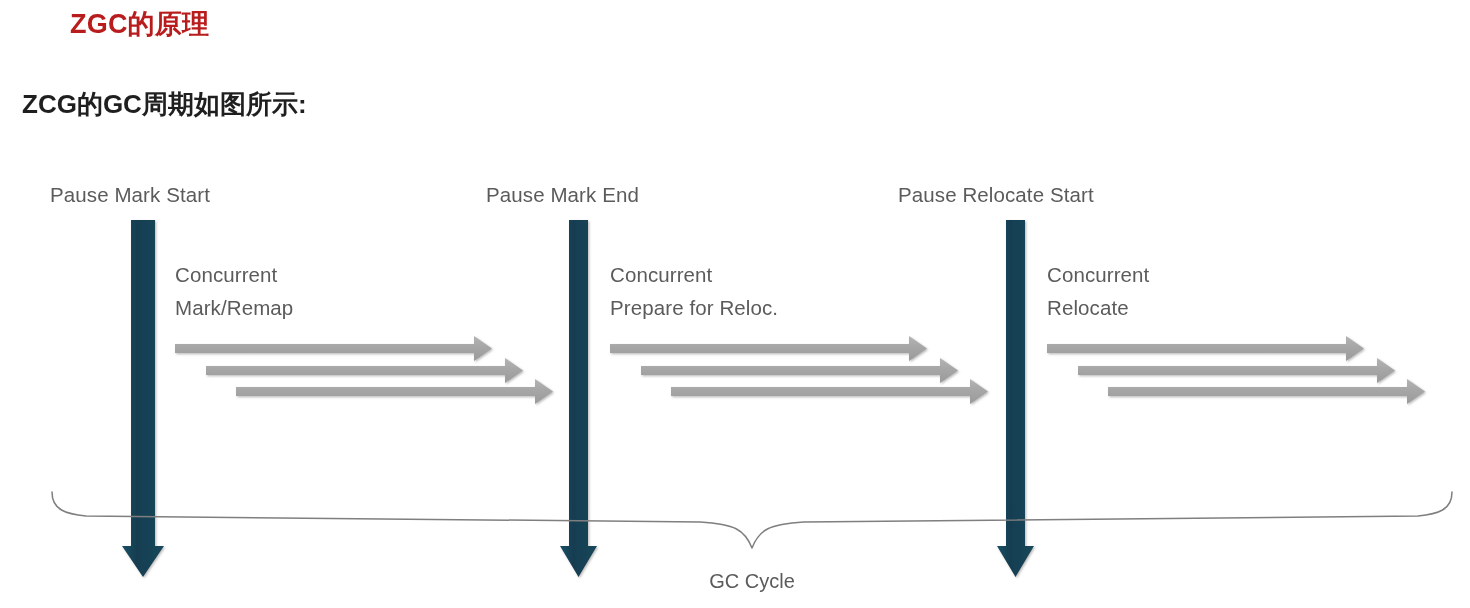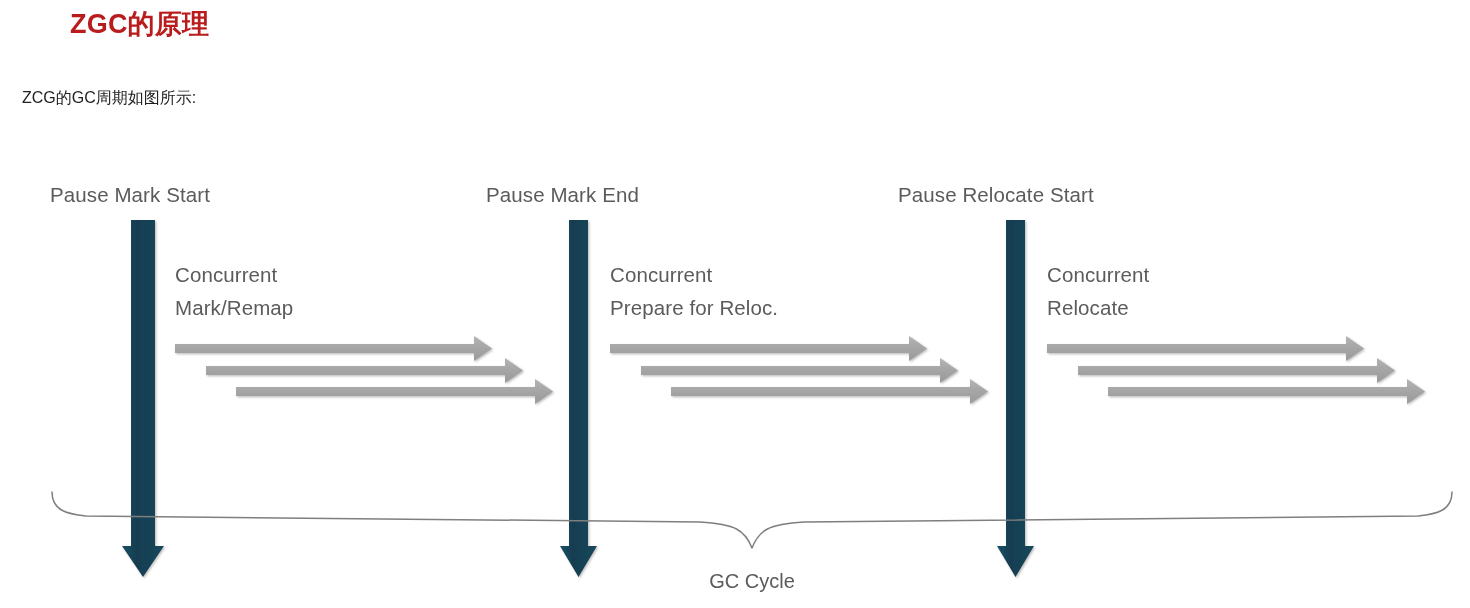--- a/index.html
+++ b/index.html
@@ -27,22 +27,22 @@
     color: #b91c1c;
     letter-spacing: 0.2px;
     line-height: 1.25;
     white-space: nowrap;
     margin-left: 48px;
   }
   .doc-subtitle {
     position: absolute;
     left: 22px;
     top: 88px;
-    font-size: 16px;
-    font-weight: normal;
+    font-size: 26px;
+    font-weight: bold;
     color: #1f1f1f;
     line-height: 1.3;
     white-space: nowrap;
   }
 
   
   #diagram {
     position: absolute;
     left: 0;
     top: 150px;

